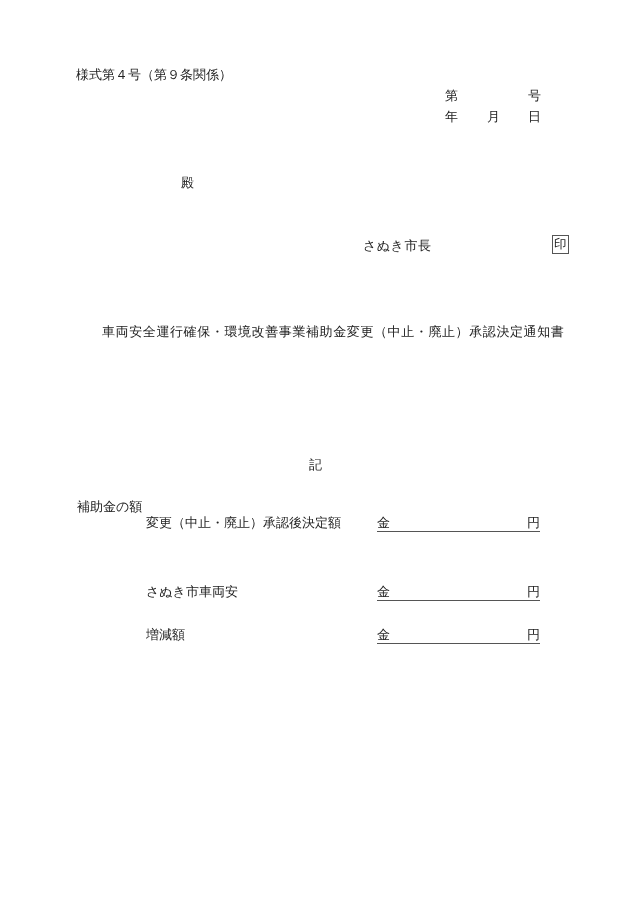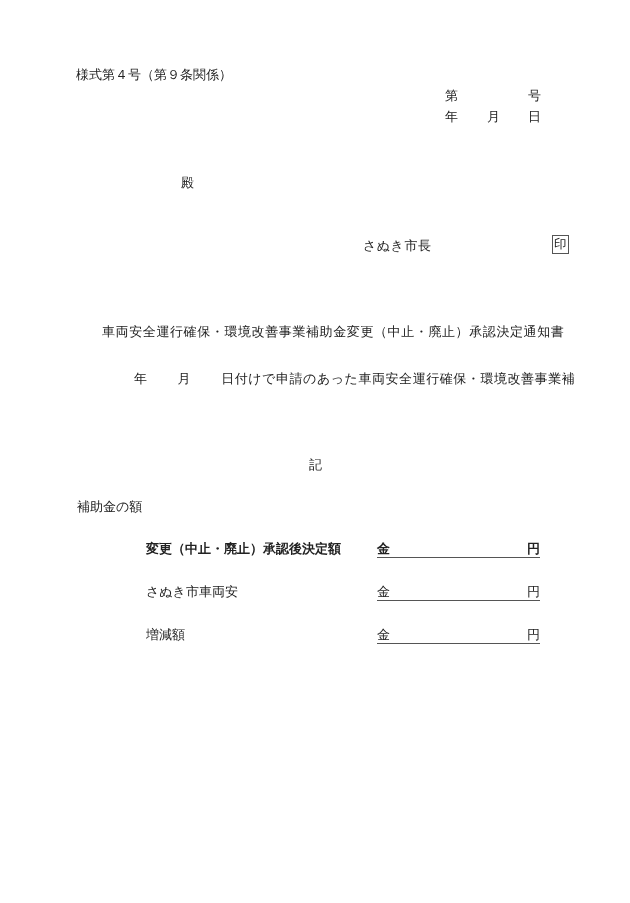--- a/index.html
+++ b/index.html
@@ -48,21 +48,21 @@
     .subsidy-heading { left: 77px; top: 500px; }
     .amount-label { left: 146px; }
     .amount-field {
       left: 377px;
       width: 163px;
       border-bottom: 1px solid #555555;
       padding-bottom: 2px;
       display: flex;
       justify-content: space-between;
     }
-    .row1 { top: 542px; font-weight: bold; }
+    .row1 { top: 516px; }
     .row2 { top: 585px; }
     .row3 { top: 628px; }
   </style>
 </head>
 <body>
 
 <div class="abs form-number">様式第４号（第９条関係）</div>
 
 <div class="abs doc-no-dai">第</div>
 <div class="abs doc-no-go">号</div>
@@ -72,23 +72,20 @@
 <div class="abs date-hi">日</div>
 
 <div class="abs addressee-suffix">殿</div>
 
 <div class="abs issuer">さぬき市長</div>
 <div class="abs seal">印</div>
 
 <div class="abs doc-title">車両安全運行確保・環境改善事業補助金変更（中止・廃止）承認決定通知書</div>
 
 <div class="abs body-text">
-  <span class="body-line">
-    <span class="gap1"></span><span>年</span><span class="gap2"></span><span>月</span><span class="gap3"></span><span>日付けで申請のあった車両安全運行確保・環境改善事業補</span>
-  </span>
 </div>
 
 <div class="abs ki">記</div>
 
 <div class="abs subsidy-heading">補助金の額</div>
 
 <div class="abs amount-label row1">変更（中止・廃止）承認後決定額</div>
 <div class="abs amount-field row1">
   <span>金</span>
   <span></span>

